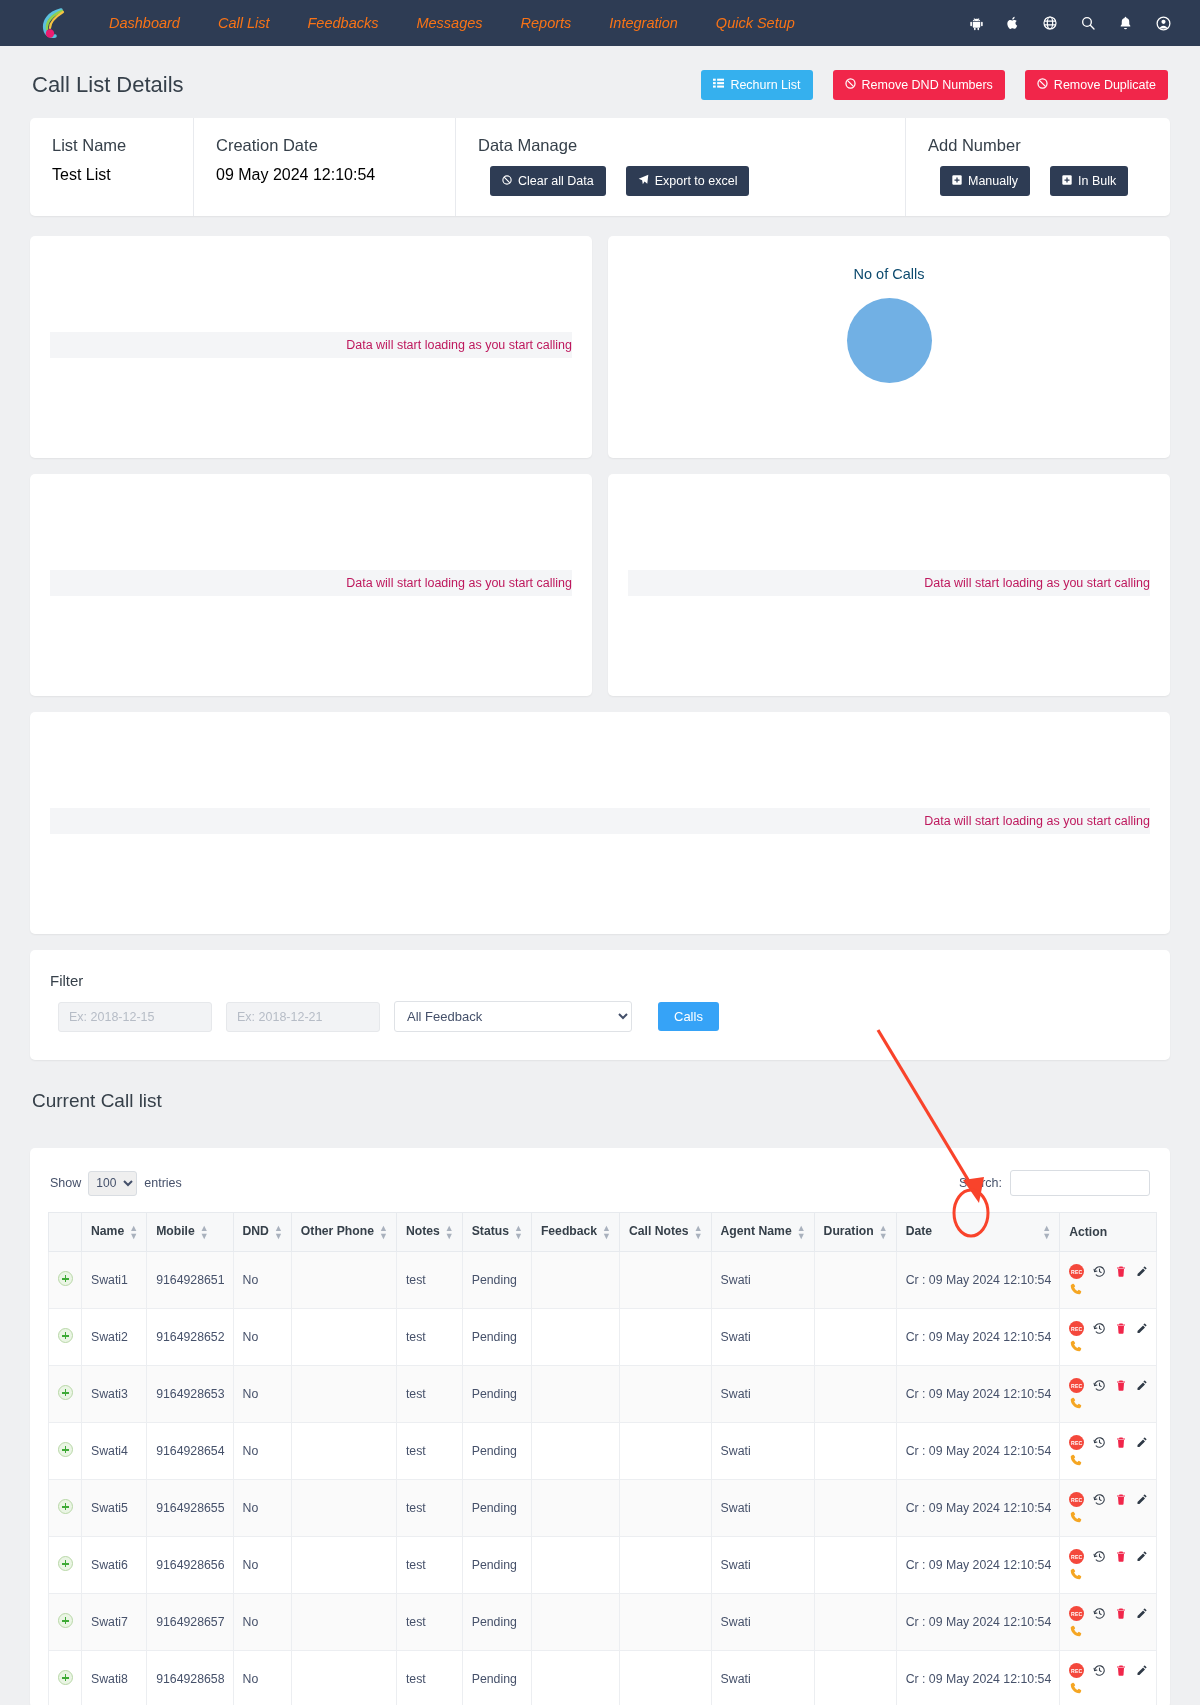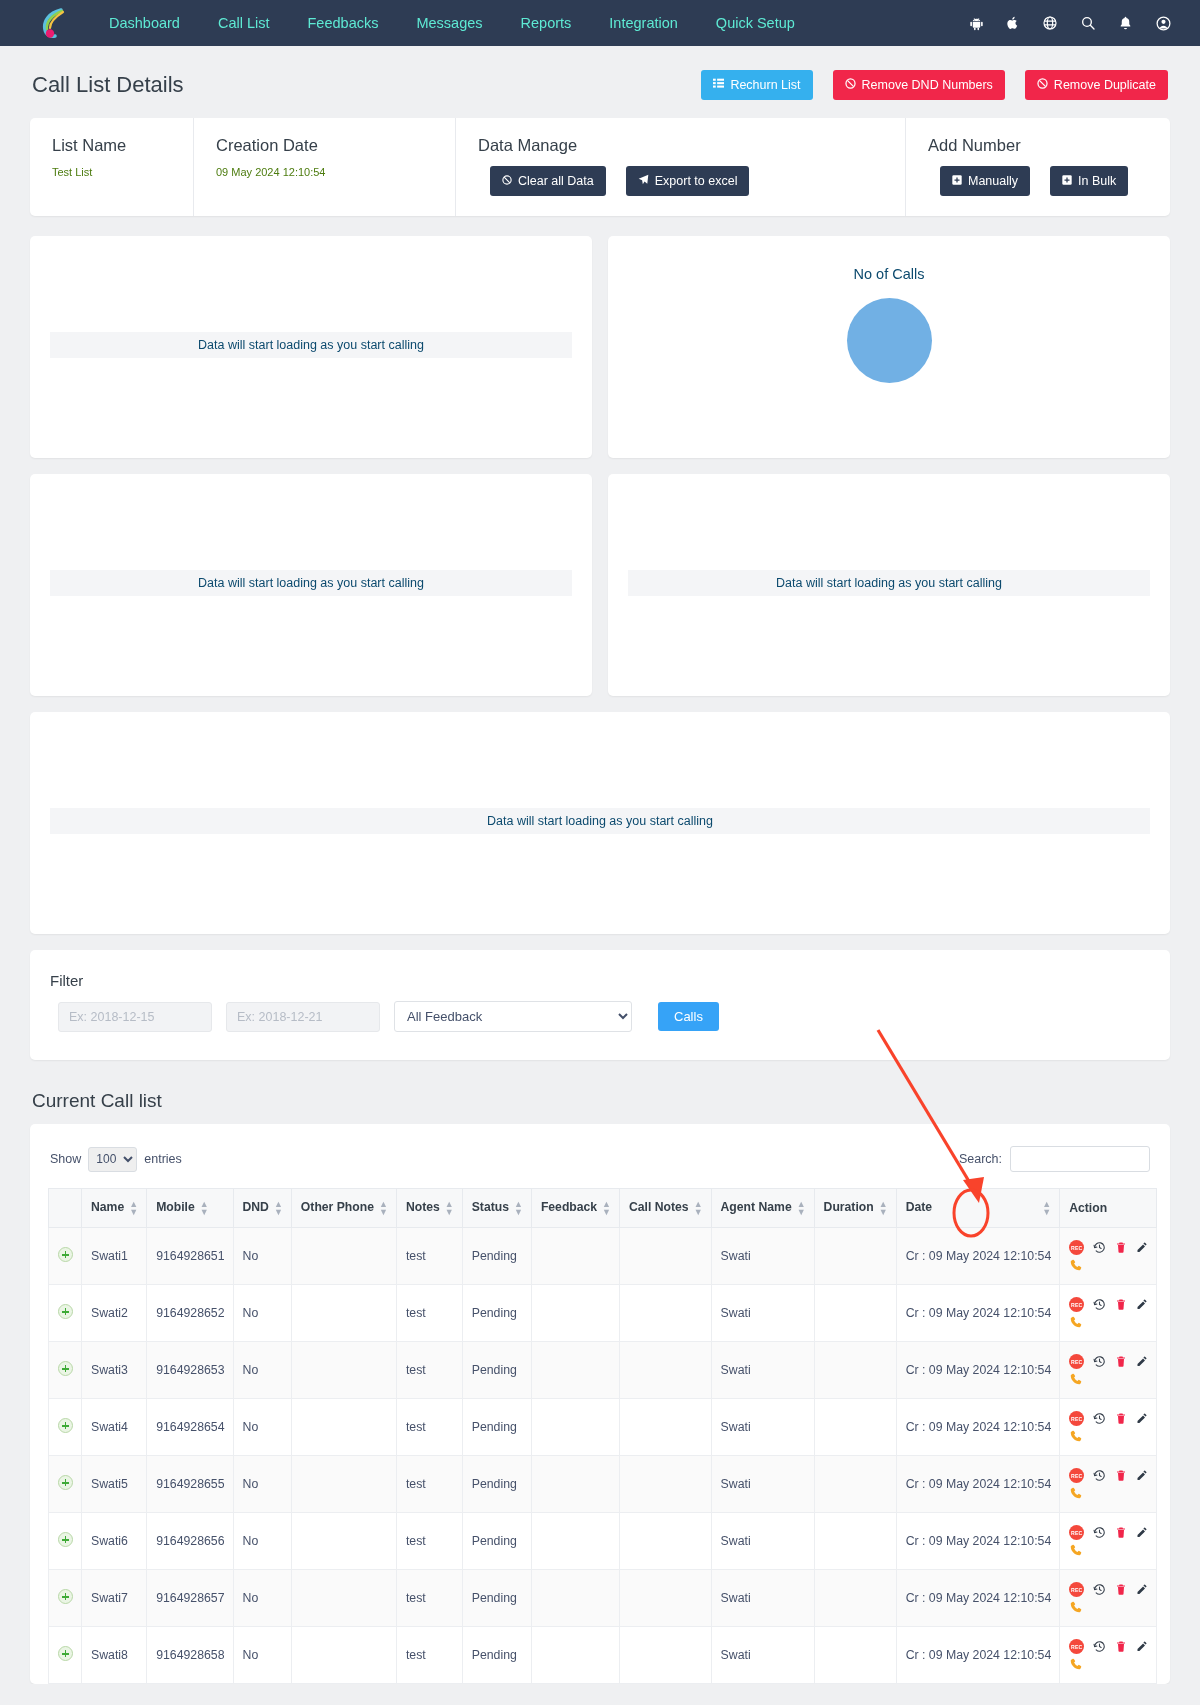--- a/index.html
+++ b/index.html
@@ -16,27 +16,28 @@
   .navbar {
     height: 46px;
     background: #2e3c54;
     display: flex;
     align-items: center;
     padding: 0 22px 0 30px;
   }
   .brand { width: 46px; display: flex; align-items: center; justify-content: center; margin-right: 14px; }
   .nav-links { display: flex; align-items: center; gap: 0px; }
   .nav-link {
-    color: #5eead4;
+    color: #f97316;
     font-size: 14.5px;
     padding: 0 19px;
     line-height: 46px;
     text-decoration: none;
     white-space: nowrap;
     cursor: pointer;
+    font-style: italic;
   }
   .nav-spacer { flex: 1; }
   .nav-icons { display: flex; align-items: center; gap: 22px; padding-right: 6px; }
   .nav-icon { color: #fff; display: flex; align-items: center; cursor: pointer; }
 
   
   .content { padding: 0 30px 0 30px; }
 
   .page-head {
     display: flex;
@@ -73,35 +74,35 @@
 
   
   .info-strip { display: flex; margin-bottom: 20px; }
   .info-cell { padding: 18px 20px 20px 22px; border-right: 1px solid #e8eaee; }
   .info-cell:last-child { border-right: none; }
   .info-cell.c1 { width: 164px; }
   .info-cell.c2 { width: 262px; }
   .info-cell.c3 { width: 264px; }
   .info-cell.c4 { flex: 1; }
   .info-title { font-size: 16.5px; font-weight: 400; color: #36404a; margin-bottom: 11px; }
-  .info-value { font-size: 11px; color: #4d7c0f; }
+  .info-value { font-size: 16px; color: #000000; }
   .info-btns { display: flex; gap: 8px; }
 
   
   .chart-row { display: flex; gap: 16px; margin-bottom: 16px; }
   .chart-card { flex: 1; height: 222px; position: relative; }
   .chart-card.wide { width: 100%; height: 222px; }
   .placeholder-bar {
     position: absolute;
     left: 20px; right: 20px;
     top: 96px;
     background: #f4f5f7;
-    color: #0c4a6e;
+    color: #be185d;
     font-size: 12.5px;
-    text-align: center;
+    text-align: right;
     padding: 6px 0;
   }
   .donut-title {
     text-align: center;
     padding-top: 30px;
     font-size: 14.5px;
     color: #0c4a6e;
   }
   .donut-wrap { display: flex; justify-content: center; margin-top: 16px; }
   .donut {
@@ -128,21 +129,21 @@
     border: 1px solid #dfe2e6;
     background: #fff;
     border-radius: 3px;
     padding: 0 8px;
     font-size: 13px;
     color: #44506a;
     font-family: "Liberation Sans", sans-serif;
   }
   .f-search { padding: 7px 16px; font-size: 13px; border-radius: 3px; }
 
-  .section-title { font-size: 19px; font-weight: 400; color: #36404a; margin: 0 0 12px 2px; }
+  .section-title { font-size: 19px; font-weight: 400; color: #36404a; margin: 0 0 36px 2px; }
 
   
   .table-card { padding: 18px 18px 0 18px; }
   .table-tools { display: flex; align-items: center; justify-content: space-between; padding: 4px 2px 16px 2px; }
   .show-entries { font-size: 12.5px; color: #46516a; display: flex; align-items: center; gap: 7px; }
   .show-select {
     height: 25px; border: 1px solid #d9dde2; border-radius: 3px;
     font-size: 12px; padding: 0 3px; color: #44506a;
     font-family: "Liberation Sans", sans-serif;
   }

